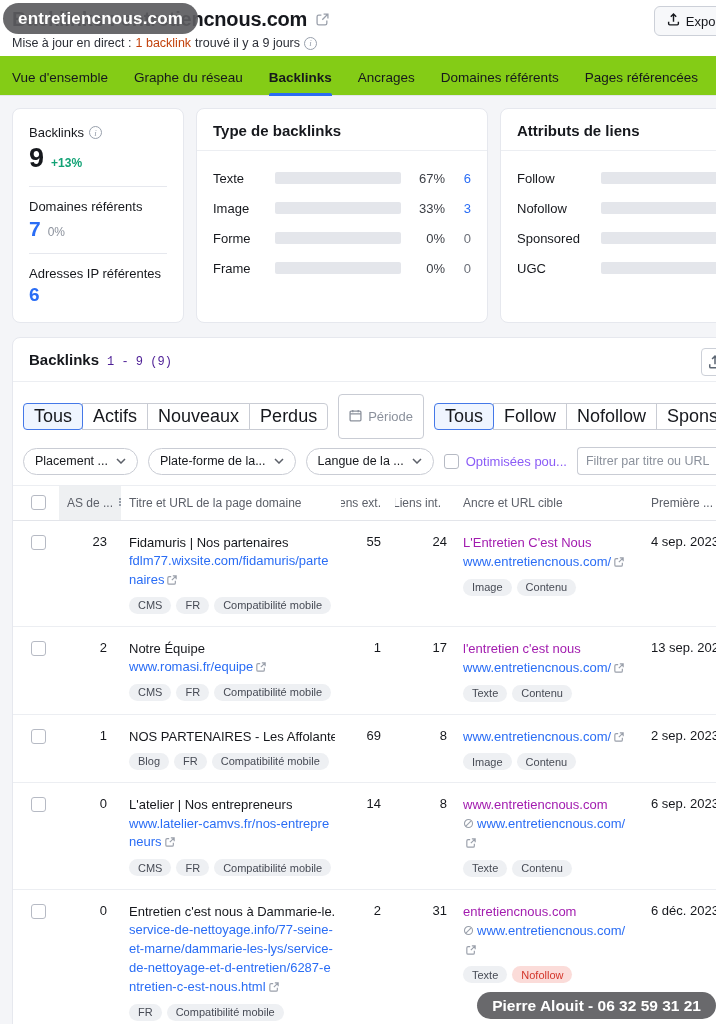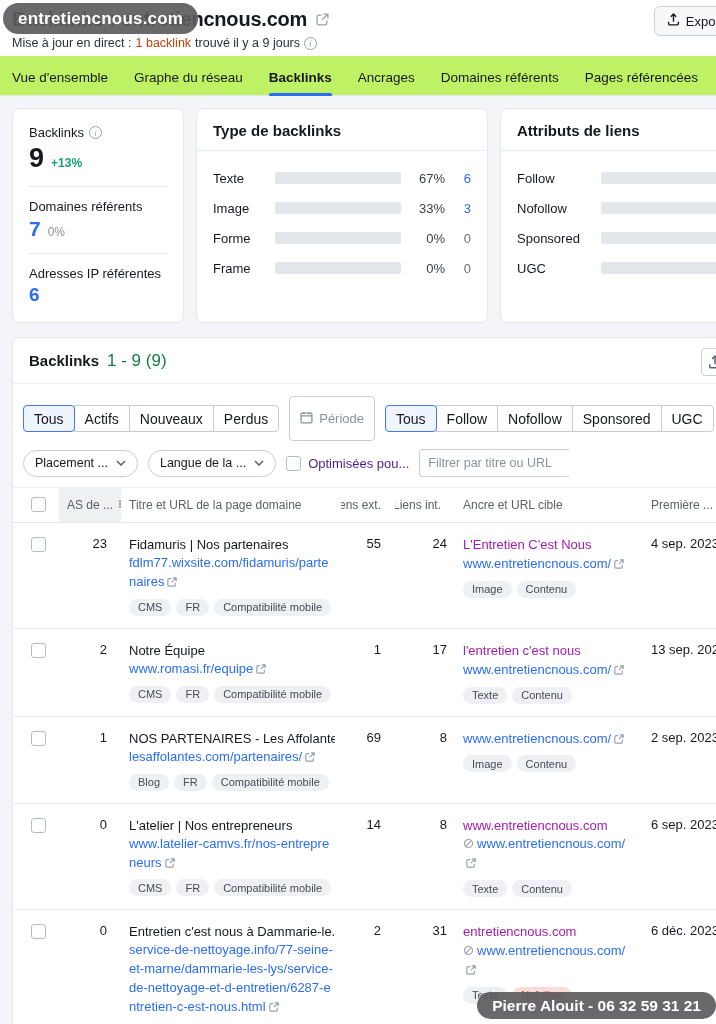--- a/index.html
+++ b/index.html
@@ -13,21 +13,21 @@
   .page-title { font-size:20px; font-weight:700; letter-spacing:-.2px; display:flex; align-items:center; gap:6px; color:#16181d;}
   .page-title .ext { color:#9aa0ab; }
   .subtitle { margin-top:5px; font-size:12.5px; color:#2b2e36; display:flex; align-items:center; gap:4px;}
   .subtitle a { color:#c2410c; text-decoration:none; }
   .export-btn {
     position:absolute; top:6px; right:-32px; height:30px; padding:0 12px;
     background:#f7f8fa; border:1px solid #ccd0d8; border-radius:6px;
     font-size:13px; color:#16181d; display:flex; align-items:center; gap:6px;
     font-family:inherit;
   }
-  .tabs { background:#bef264; display:flex; gap:26px; padding:14px 12px 0 12px; border-bottom:1px solid #e3e5ea; white-space:nowrap;}
+  .tabs { background:#84cc16; display:flex; gap:26px; padding:14px 12px 0 12px; border-bottom:1px solid #e3e5ea; white-space:nowrap;}
   .tab { font-size:13.5px; padding-bottom:10px; color:#16181d; cursor:pointer; position:relative;}
   .tab.active { font-weight:700; }
   .tab.active::after { content:""; position:absolute; left:0; right:0; bottom:-1px; height:3px; background:#2c6bf2; border-radius:2px 2px 0 0;}
 
   .cards-row { display:flex; gap:12px; padding:12px; align-items:stretch; }
   .card { background:#fff; border:1px solid #e6e8ee; border-radius:8px; }
   .stats-card { width:172px; min-width:172px; padding:16px; }
   .stat-label { font-size:13px; color:#16181d; display:flex; align-items:center; gap:5px;}
   .stat-big { font-size:27px; font-weight:700; margin-top:3px; display:flex; align-items:baseline; gap:7px;}
   .stat-mid { font-size:21px; font-weight:700; color:#2a6df5; margin-top:3px; display:flex; align-items:baseline; gap:7px;}
@@ -43,36 +43,36 @@
   .bar-row { display:flex; align-items:center; gap:10px; height:30px; }
   .bar-label { width:52px; font-size:13px; color:#16181d; flex-shrink:0;}
   .bar-track { flex:1; height:12px; background:#e4e6eb; border-radius:2px; overflow:hidden;}
   .bar-fill { height:100%; border-radius:2px;}
   .bar-pct { width:34px; text-align:right; font-size:13px; color:#3c3f46;}
   .bar-count { width:16px; text-align:right; font-size:13px; color:#2a6df5;}
 
   .table-card { margin:2px 12px 0 12px; width:712px; border-radius:8px 8px 0 0; position:relative; }
   .section-head { display:flex; align-items:baseline; gap:8px; padding:13px 16px 12px 16px; border-bottom:1px solid #eceef2; position:relative;}
   .section-title { font-size:15px; font-weight:700;}
-  .section-range { font-size:17px; color:#15803d;}
+  .section-range { font-size:12px; color:#4c1d95;font-family:Liberation Mono, monospace;}
   .tbl-export { position:absolute; right:-6px; top:10px; width:28px; height:28px; border:1px solid #ccd0d8; border-radius:4px; background:#fff; display:flex; align-items:center; justify-content:center; color:#5c6673;}
 
   .filters { padding:12px 10px 10px 10px; display:flex; flex-direction:column; gap:8px;}
   .filter-row { display:flex; align-items:center; gap:10px; white-space:nowrap;}
   .seg-group { display:flex; }
-  .seg { border:1px solid #c9ccd4; background:#fff; padding:0 10px; height:27px; display:flex; align-items:center; font-size:14px; color:#16181d; margin-left:-1px; position:relative; cursor:pointer; font-family:inherit;}
+  .seg { border:1px solid #c9ccd4; background:#fff; padding:0 10px; height:27px; display:flex; align-items:center; font-size:18px; color:#16181d; margin-left:-1px; position:relative; cursor:pointer; font-family:inherit;}
   .seg:first-child { border-radius:4px 0 0 4px; margin-left:0;}
   .seg:last-child { border-radius:0 4px 4px 0;}
   .seg.active { border-color:#4478e8; background:#eff5ff; z-index:1; border-radius:4px;}
   .btn-outline { border:1px solid #c9ccd4; background:#fff; height:45px; border-radius:4px; padding:0 10px; display:flex; align-items:center; gap:6px; font-size:13px; color:#8b919c; font-family:inherit;}
   .inline-label { font-size:13px; color:#16181d; margin-left:2px;}
   .pill-select { border:1px solid #c9ccd4; background:#fff; height:27px; border-radius:14px; padding:0 11px; display:flex; align-items:center; gap:8px; font-size:12.5px; color:#16181d; font-family:inherit;}
   .chev { color:#5c6069; display:flex;}
   .chk { width:15px; height:15px; border:1.5px solid #b6bac4; border-radius:3px; background:#fff; display:inline-block; flex-shrink:0;}
-  .chk-wrap { display:flex; align-items:center; gap:7px; font-size:13px; color:#4c1d95;}
+  .chk-wrap { display:flex; align-items:center; gap:7px; font-size:13px; color:#8b5cf6;}
   .search-box { display:flex; height:28px; }
   .search-input { width:150px; border:1px solid #c9ccd4; border-right:none; border-radius:4px 0 0 4px; padding:0 8px; font-size:12.5px; color:#16181d; font-family:inherit; outline:none;}
   .search-input::placeholder { color:#8b919c; }
 
   .grid-row { display:grid; grid-template-columns:34px 62px 220px 54px 60px 188px 80px 46px; padding-left:12px; align-items:start;}
   .thead { border-top:1px solid #eceef2; border-bottom:1px solid #e3e5ea; background:#fff; }
   .th { font-size:12px; color:#5c6069; padding:10px 6px 10px 8px; display:flex; align-items:center; gap:5px; overflow:hidden; white-space:nowrap;}
   .th.sorted { background:#eef0f2; }
   .th.right { justify-content:flex-end; padding-right:14px;}
   .th-check { padding:9px 0 0 6px; }
@@ -254,20 +254,28 @@
         <span id="dropdowns" style="display:flex;gap:10px;">
             <button class="pill-select">
               <span>Placement ...</span>
               <span class="chev">
                 <svg width="10" height="6" viewBox="0 0 10 6" fill="none" stroke="currentColor" stroke-width="1.5">
                   <path d="m1 1 4 4 4-4"></path>
                 </svg>
               </span>
             </button>
             <button class="pill-select">
+              <span>Plate-forme de la...</span>
+              <span class="chev">
+                <svg width="10" height="6" viewBox="0 0 10 6" fill="none" stroke="currentColor" stroke-width="1.5">
+                  <path d="m1 1 4 4 4-4"></path>
+                </svg>
+              </span>
+            </button>
+            <button class="pill-select">
               <span>Langue de la ...</span>
               <span class="chev">
                 <svg width="10" height="6" viewBox="0 0 10 6" fill="none" stroke="currentColor" stroke-width="1.5">
                   <path d="m1 1 4 4 4-4"></path>
                 </svg>
               </span>
             </button>
           </span>
         <label class="chk-wrap">
           <span class="chk"></span>
@@ -372,26 +380,20 @@
               <span class="tag">Contenu</span>
             </div>
           </div>
           <div class="td date">13 sep. 2023</div>
         </div>
         <div class="grid-row trow">
           <div class="td-check"><span class="chk"></span></div>
           <div class="td num">1</div>
           <div class="td">
             <div class="src-title">NOS PARTENAIRES - Les Affolantes</div>
-            <div class="link-line"><a class="blue-link" href="#">lesaffolantes.com/partenaires/</a><span class="ext">
-                <svg width="10" height="10" viewBox="0 0 12 12" fill="none" stroke="currentColor" stroke-width="1.4">
-                  <path d="M5 2H2.5A1.5 1.5 0 0 0 1 3.5v6A1.5 1.5 0 0 0 2.5 11h6A1.5 1.5 0 0 0 10 9.5V7"></path>
-                  <path d="M7 1h4v4M11 1 5.8 6.2"></path>
-                </svg>
-              </span></div>
             <div class="tag-row">
               <span class="tag">Blog</span>
               <span class="tag">FR</span>
               <span class="tag">Compatibilité mobile</span>
             </div>
           </div>
           <div class="td num">69</div>
           <div class="td num-int">8</div>
           <div class="td">
             <div class="link-line"><a class="blue-link" href="#">www.entretiencnous.com/</a><span class="ext">

